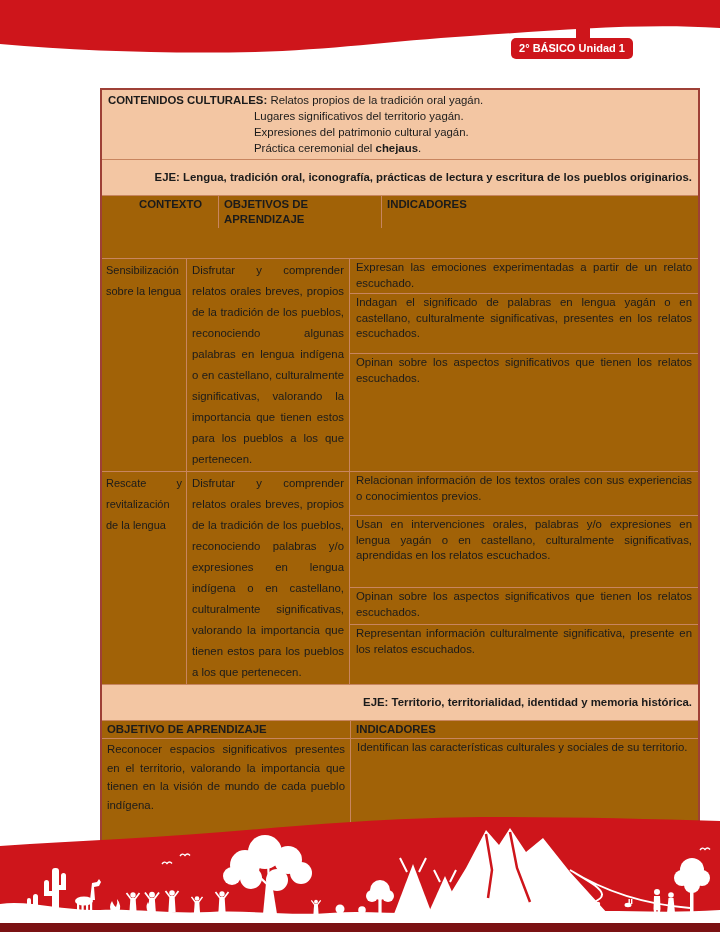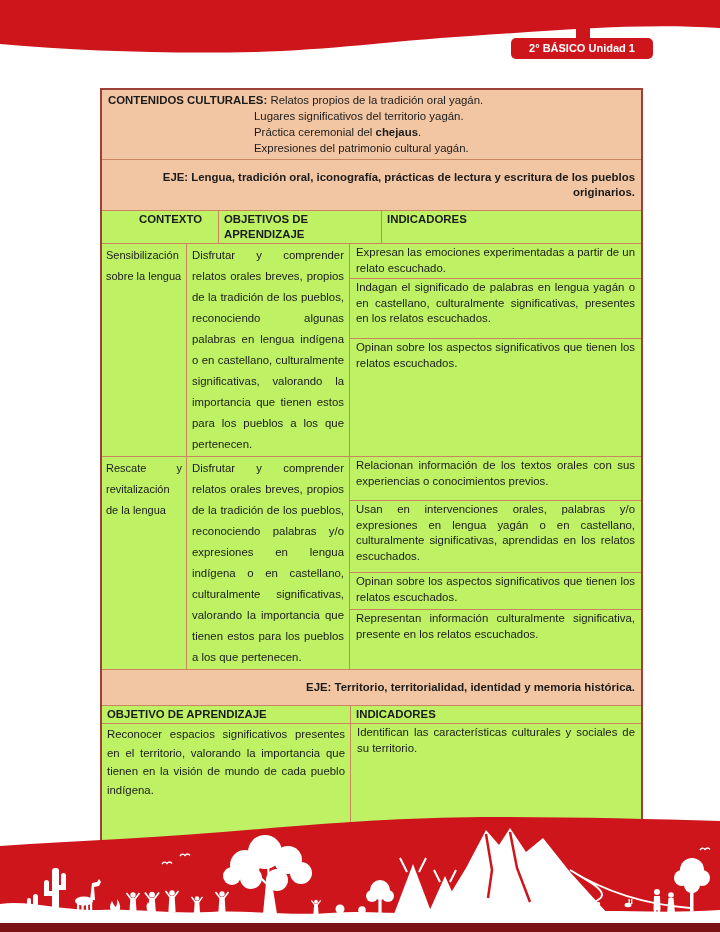--- a/index.html
+++ b/index.html
@@ -8,28 +8,28 @@
     position:relative; width:720px; height:932px; background:#ffffff;
     overflow:hidden; font-family:"Liberation Sans", sans-serif; color:#1b1b1b;
   }
   
   .hdr-wave { position:absolute; left:0; top:0; display:block; }
   .badge-tab {
     position:absolute; left:576px; top:20px; width:14px; height:22px;
     background:#CE151B; border-radius:3px;
   }
   .badge {
-    position:absolute; left:511px; top:38px; width:142px; height:21px;
+    position:absolute; left:511px; top:38px; width:122px; height:21px;
     background:#CE151B; border-radius:5px; color:#ffffff;
     font-size:11px; font-weight:700; line-height:21px; text-align:center;
   }
   
   .tbl {
-    position:absolute; left:100px; top:88px; width:543px;
-    border:2px solid #9E4036; background:#bef264; font-size:11.4px;
+    position:absolute; left:100px; top:88px; width:600px;
+    border:2px solid #9E4036; background:#a16207; font-size:11.4px;
   }
   .row { border-top:1px solid #C8855F; }
   .row:first-child { border-top:none; }
   .peach { background:#F3C6A3; }
   .flex { display:flex; align-items:stretch; }
   .cell + .cell { border-left:1px solid #C8855F; }
   .b { font-weight:700; }
   .j { text-align:justify; text-justify:inter-word; }
   .contenidos { min-height:67px; padding:2px 6px 3px; line-height:16px; }
   .hang { padding-left:146px; }
@@ -40,21 +40,21 @@
   .hc2 { flex:0 0 163px; }
   .hc3 { flex:1; }
   .hL  { flex:0 0 248px; }
   .c-ctx { flex:0 0 84px; padding:1px 4px; line-height:21px; font-size:11px; }
   .c-obj { flex:0 0 163px; padding:1px 5px; line-height:21px; }
   .c-ind { flex:1; display:flex; flex-direction:column; padding:0; }
   .ind { border-top:1px solid #C8855F; padding:1px 6px 2px; line-height:15.6px; }
   .ind:first-child { border-top:none; }
   .ind:last-child { flex:1; }
   .c-left { flex:0 0 248px; padding:1px 5px; line-height:18.5px; }
-  .body1 { min-height:188px; }
+  .body1 { min-height:188px;margin-top:30px; }
   .body2 { min-height:205px; }
   .body3 { min-height:134px; }
   
   .footer { position:absolute; left:0; bottom:0; display:block; }
 </style>
 </head>
 <body>
 
 <div class="page">
 
@@ -62,22 +62,22 @@
     <path fill="#CE151B" d="M0,0 H720 V28 C640,23 560,30 470,36 C390,41 330,50 255,52 C170,54 80,51 0,44 Z"></path>
   </svg>
   <div class="badge-tab"></div>
   <div class="badge">2° BÁSICO Unidad 1</div>
 
   <div class="tbl">
 
     <div class="row peach contenidos">
       <div><span class="b">CONTENIDOS CULTURALES:</span> <span>Relatos propios de la tradición oral yagán.</span></div>
       <div class="hang">Lugares significativos del territorio yagán.</div>
+      <div class="hang">Expresiones del patrimonio cultural yagán.</div>
       <div class="hang"><span>Práctica ceremonial del</span> <span class="b">chejaus</span><span>.</span></div>
-      <div class="hang">Expresiones del patrimonio cultural yagán.</div>
     </div>
 
     <div class="row peach ejerow">EJE: Lengua, tradición oral, iconografía, prácticas de lectura y escritura de los pueblos originarios.</div>
 
     <div class="row flex headrow">
       <div class="cell hc1">CONTEXTO</div>
       <div class="cell hc2">OBJETIVOS DE APRENDIZAJE</div>
       <div class="cell hc3">INDICADORES</div>
     </div>
 

